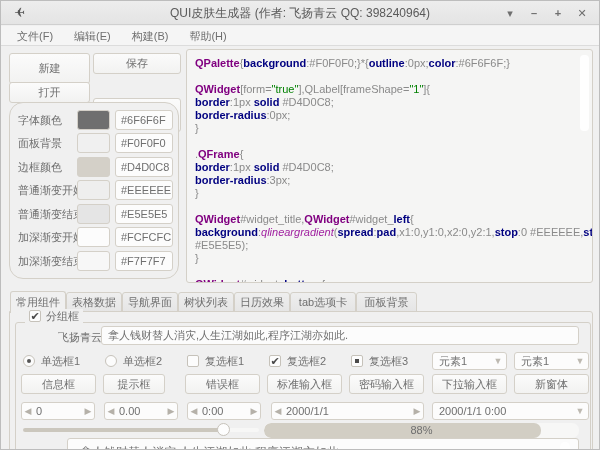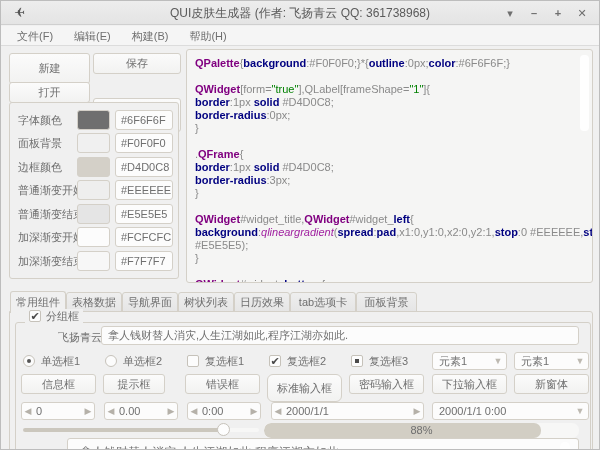--- a/index.html
+++ b/index.html
@@ -74,40 +74,40 @@
   .textedit .txt { position:absolute; left:12px; top:5px; font-size:12px; color:#6F6F6F; white-space:nowrap; }
   .te-thumb { position:absolute; right:8px; top:3px; width:10px; height:14px; background:#FFFFFF; border-radius:5px; }
 </style>
 </head>
 <body>
 
 <div class="window">
 
   <div class="titlebar">
     <div class="app-icon">✈</div>
-    <div class="title-text">QUI皮肤生成器 (作者: 飞扬青云  QQ: 361738968)</div>
+    <div class="title-text">QUI皮肤生成器 (作者: 飞扬青云  QQ: 398240964)</div>
     <div class="win-ctl" style="right:78px;">▾</div>
     <div class="win-ctl" style="right:54px;">–</div>
     <div class="win-ctl" style="right:30px;">+</div>
     <div class="win-ctl" style="right:6px;">✕</div>
   </div>
 
   <div class="menubar">
     <div class="menu-item">文件(F)</div>
     <div class="menu-item">编辑(E)</div>
     <div class="menu-item">构建(B)</div>
     <div class="menu-item">帮助(H)</div>
   </div>
 
   <div class="btn" style="left:8px; top:52px; width:81px; height:31px;">新建</div>
   <div class="btn" style="left:8px; top:81px; width:81px; height:21px;">打开</div>
   <div class="btn" style="left:92px; top:52px; width:88px; height:21px;">保存</div>
   <div class="btn" style="left:92px; top:97px; width:88px; height:34px;">另存为</div>
 
-  <div class="panelbox" style="left:8px; top:101px; width:170px; height:177px;">
+  <div class="panelbox" style="left:8px; top:101px; width:170px; height:177px;border-radius:14px;">
     <div>
       <div class="color-row-label" style="top:7px;">字体颜色</div>
       <div class="swatch" style="top: 7px; background: rgb(111, 111, 111);"></div>
       <div class="hexfield" style="top:7px;">#6F6F6F</div>
     </div>
     <div>
       <div class="color-row-label" style="top:30px;">面板背景</div>
       <div class="swatch" style="top: 30px; background: rgb(240, 240, 240);"></div>
       <div class="hexfield" style="top:30px;">#F0F0F0</div>
     </div>
@@ -208,21 +208,21 @@
     <span class="arrow">▼</span>
   </div>
   <div class="field combo" style="left:513px; top:351px; width:75px; height:18px; z-index:4;">
     <span class="val">元素1</span>
     <span class="arrow">▼</span>
   </div>
 
   <div class="btn" style="left:20px;  top:373px; width:75px; height:20px; z-index:4;">信息框</div>
   <div class="btn" style="left:102px; top:373px; width:62px; height:20px; z-index:4;">提示框</div>
   <div class="btn" style="left:184px; top:373px; width:75px; height:20px; z-index:4;">错误框</div>
-  <div class="btn" style="left:266px; top:373px; width:75px; height:28px; z-index:4;border-radius:6px;">标准输入框</div>
+  <div class="btn" style="left:266px; top:373px; width:75px; height:20px; z-index:4;">标准输入框</div>
   <div class="btn" style="left:348px; top:373px; width:75px; height:20px; z-index:4;">密码输入框</div>
   <div class="btn" style="left:431px; top:373px; width:75px; height:20px; z-index:4;">下拉输入框</div>
   <div class="btn" style="left:513px; top:373px; width:75px; height:20px; z-index:4;">新窗体</div>
 
   <div class="field spin" style="left:20px; top:401px; width:74px; height:18px; z-index:4;">
     <span class="arr">◀</span>
     <span class="val">0</span>
     <span class="arr">▶</span>
   </div>
   <div class="field spin" style="left:103px; top:401px; width:74px; height:18px; z-index:4;">

